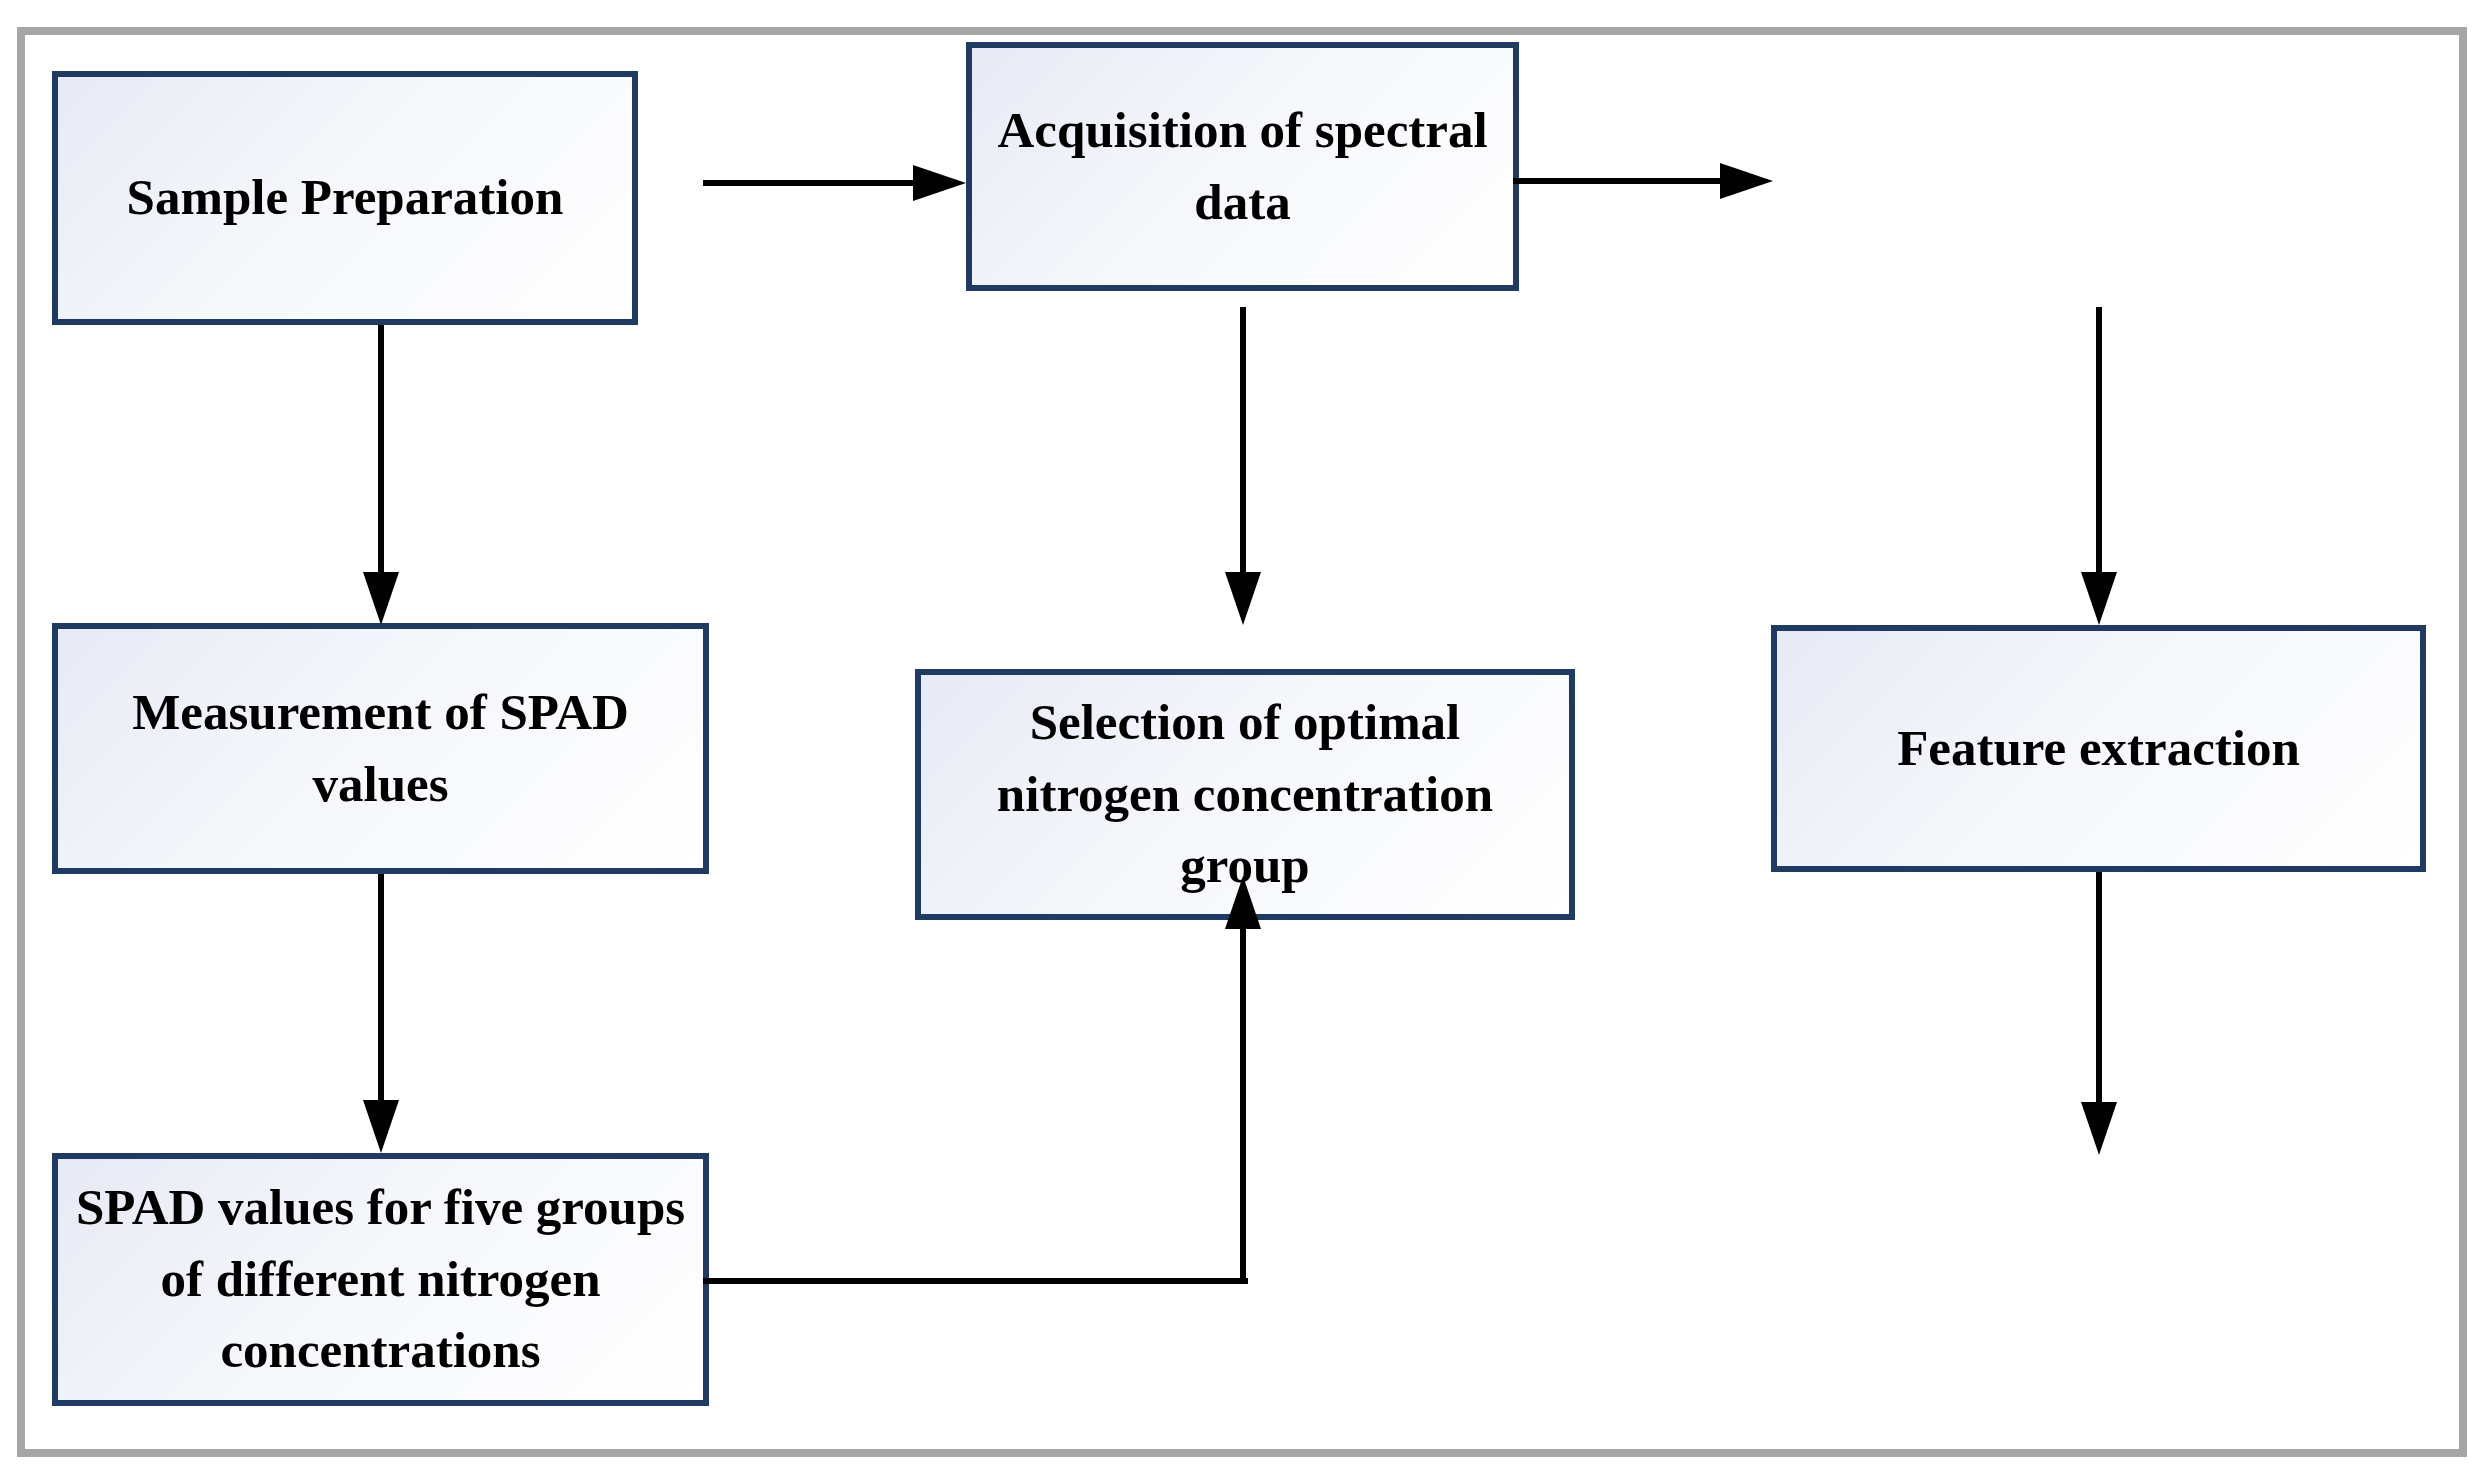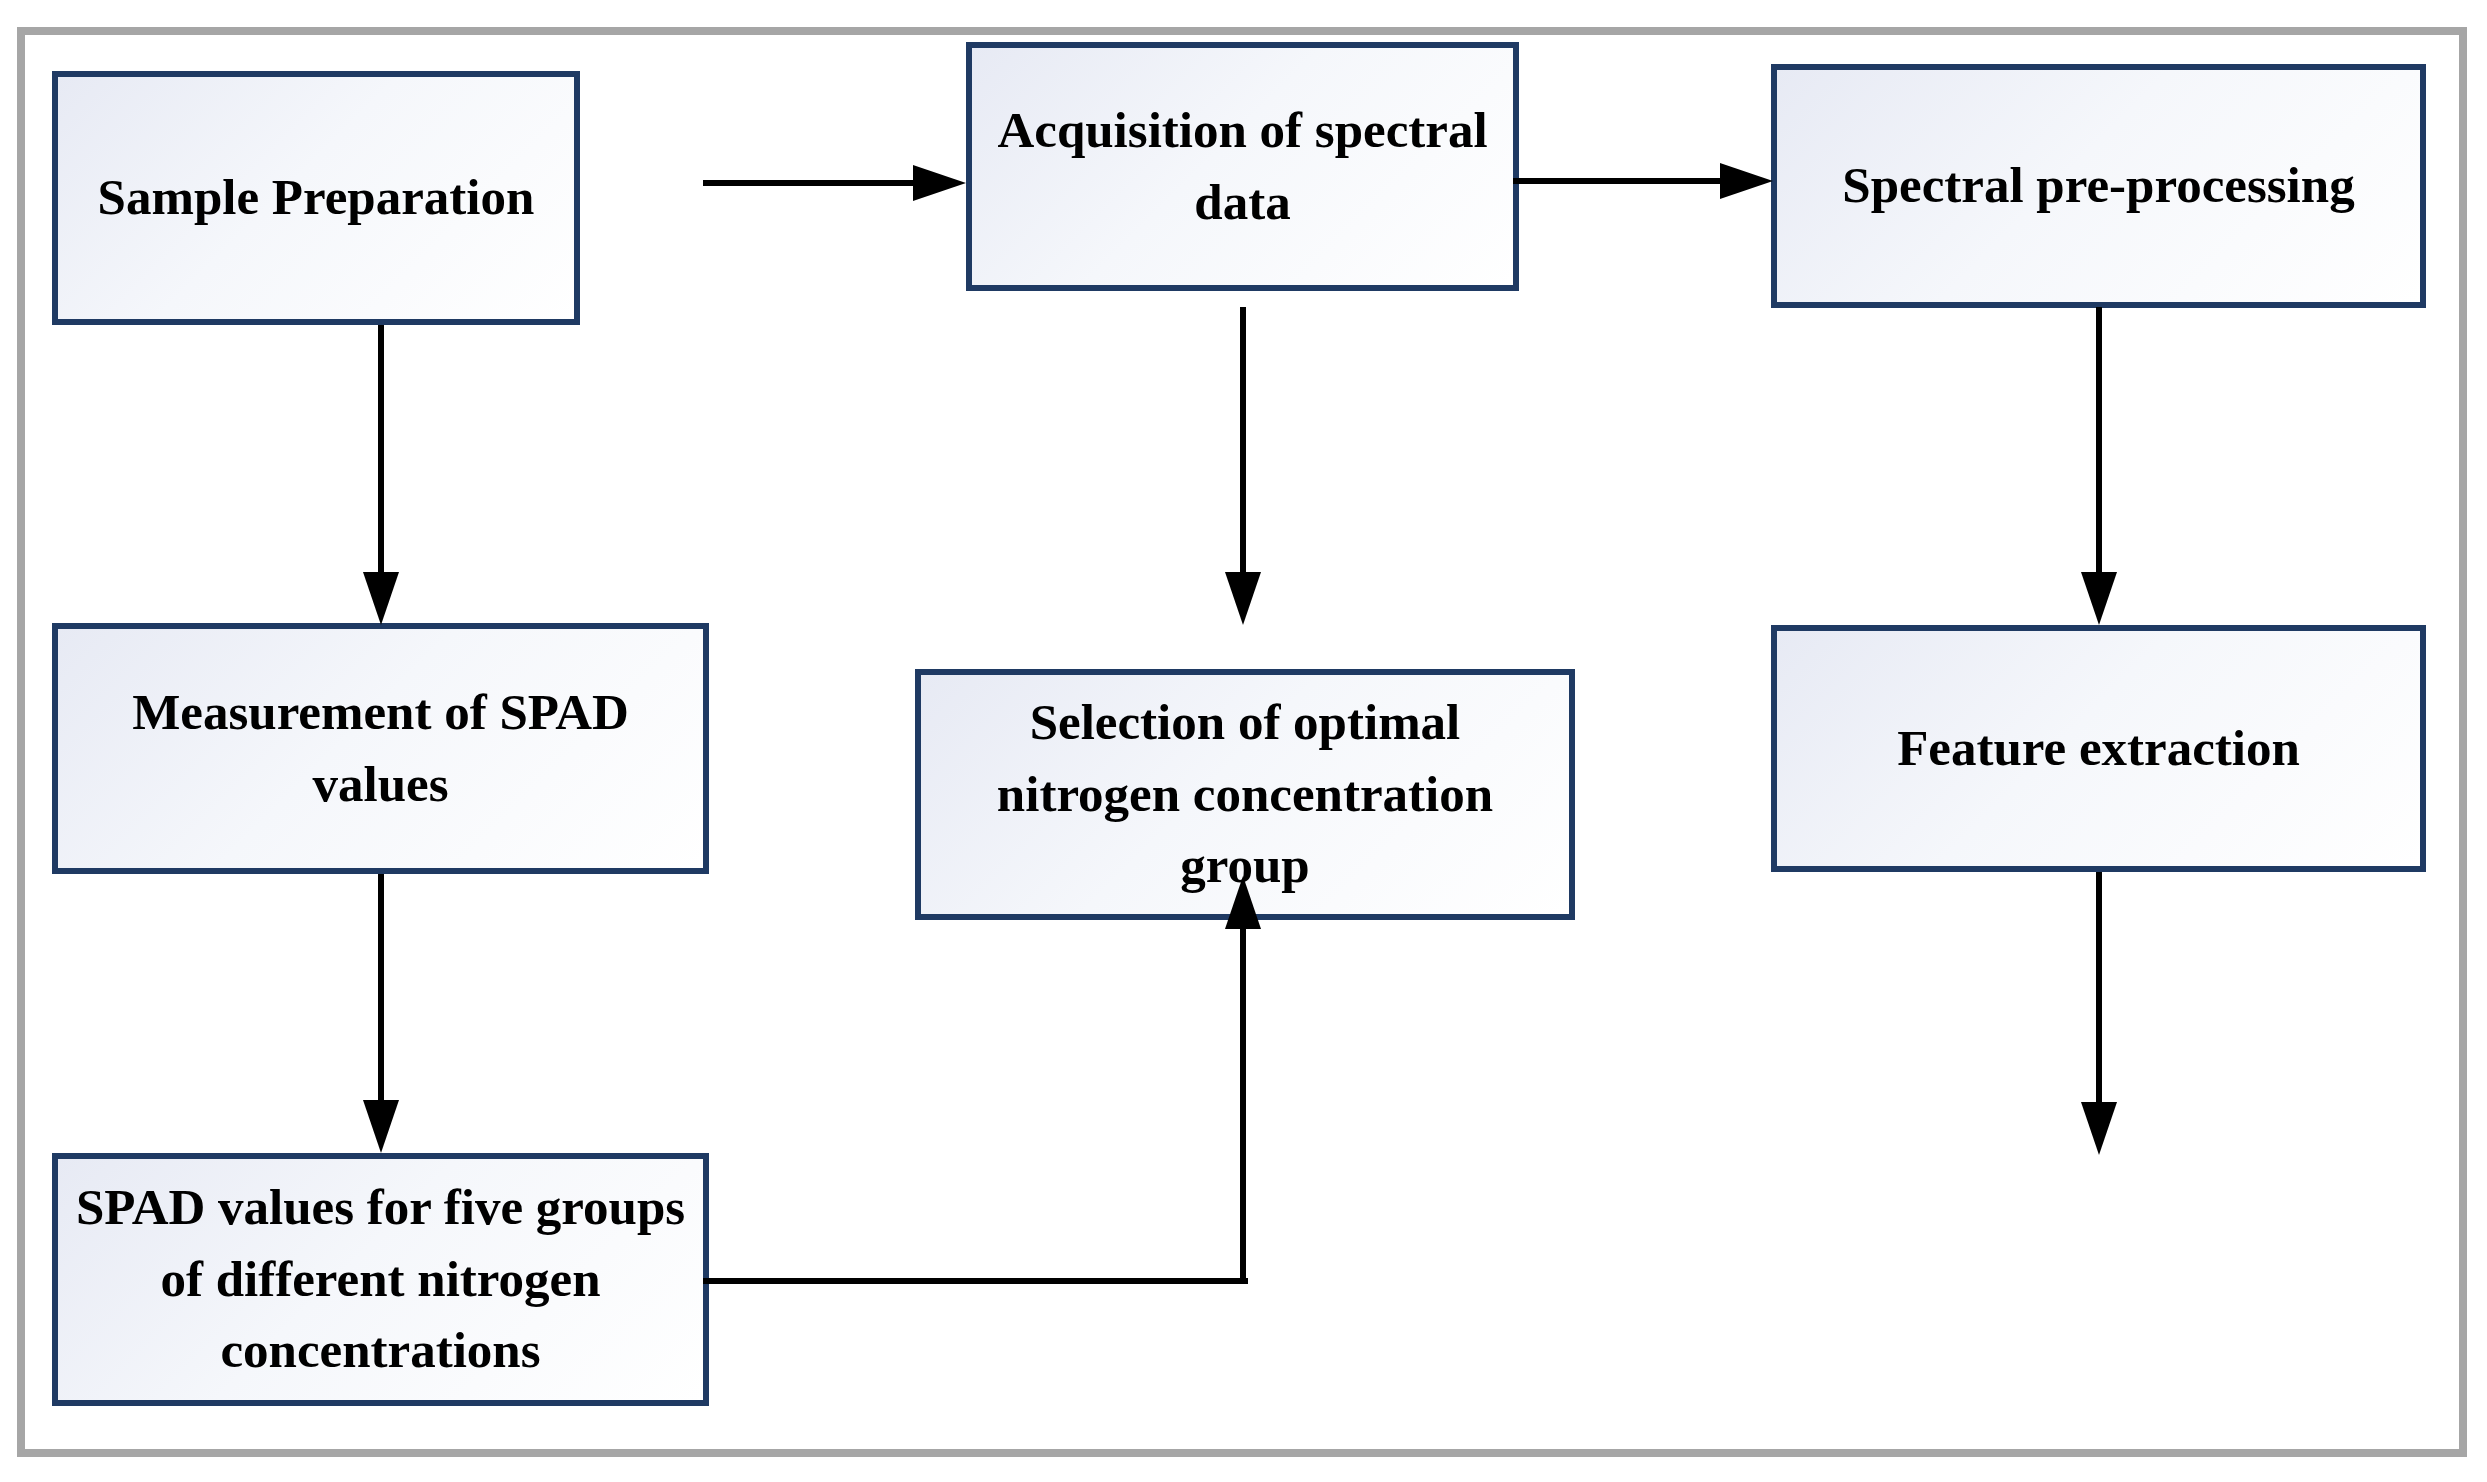--- a/index.html
+++ b/index.html
@@ -55,40 +55,39 @@
     border-right: 18.5px solid transparent;
     border-top: 53px solid var(--arrow, #000000);
   }
   .head.up {
     border-left: 18.5px solid transparent;
     border-right: 18.5px solid transparent;
     border-bottom: 53px solid var(--arrow, #000000);
   }
 
   
-  #box-1 { left: 52px;   top: 71px;   width: 528px; height: 254px; text-align: center; }
+  #box-1 { left: 52px;   top: 71px;   width: 586px; height: 254px; text-align: center; }
   #box-2 { left: 966px; top: 42px;   width: 553px; height: 249px; }
   #box-3 { left: 1771px; top: 64px;   width: 655px; height: 244px; }
   #box-4 { left: 52px;   top: 623px;  width: 657px; height: 251px; }
   #box-5 { left: 915px; top: 625px;  width: 660px; height: 251px; margin-top: 44px; }
   #box-6 { left: 1771px; top: 625px;  width: 655px; height: 247px; }
   #box-7 { left: 52px;   top: 1153px; width: 657px; height: 253px; }
   #box-8 { left: 1771px; top: 1155px; width: 655px; height: 249px; }
 </style>
 </head>
 <body>
 
 <div id="canvas" style="--background: #ffffff; --frame: #a6a6a6; --box-border: #1f3a63; --arrow: #000000; --text: #000000;">
 
   <div class="frame"></div>
 
   <div class="box" id="box-1">Sample Preparation</div>
   <div class="box" id="box-2">Acquisition of spectral
 data</div>
-  <div class="box" id="box-3">Spectral pre-processing</div>
 
   <div class="box" id="box-4">Measurement of SPAD
 values</div>
   <div class="box" id="box-5">Selection of optimal
 nitrogen concentration
 group</div>
   <div class="box" id="box-6">Feature extraction</div>
 
   <div class="box" id="box-7">SPAD values for five groups
 of different nitrogen

